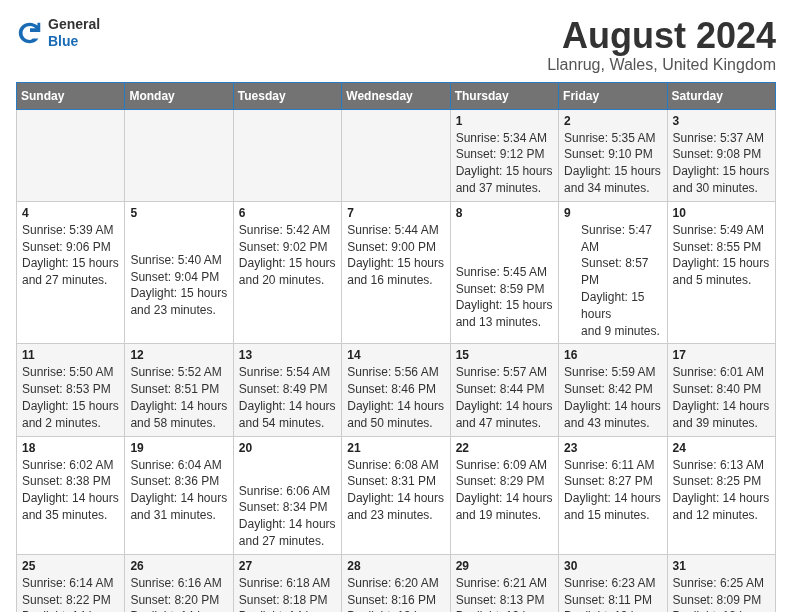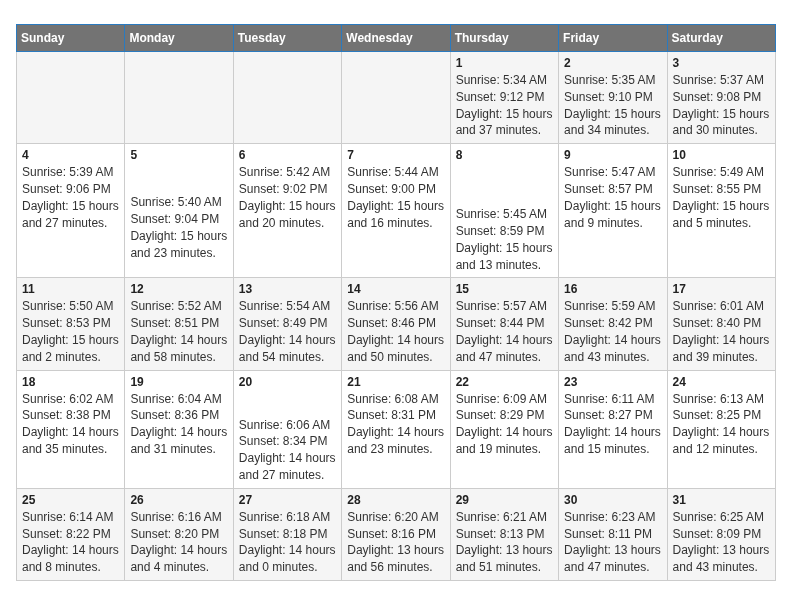--- a/index.html
+++ b/index.html
@@ -86,21 +86,32 @@
       line-height: 1.4;
     }
     .empty-cell {
       background-color: #f5f5f5;
     }
   </style>
 </head>
 <body>
 
 <div class="header-area">
+  <div class="logo">
+    <svg class="logo-icon" viewBox="0 0 30 30">
+      <path d="M15 4 C8 4 3 9 3 15 C3 21 8 26 15 26 C19 26 22 24 24 21 L18 21 C17 22 16 22.5 15 22.5 C10.5 22.5 7 19 7 15 C7 11 10.5 7.5 15 7.5 C17.5 7.5 19.5 8.5 21 10 L15 10 L15 14 L26 14 L26 4 L23 4 L23 7 C21 5.5 18 4 15 4Z" fill="#1a6bb5"></path>
+    </svg>
+    <div class="logo-text">
+      <div class="logo-general">General</div>
+      <div class="logo-blue">Blue</div>
+    </div>
+  </div>
   <div class="title-area">
+    <div class="calendar-title">August 2024</div>
+    <div class="calendar-subtitle">Llanrug, Wales, United Kingdom</div>
   </div>
 </div>
 
 <table>
   <thead>
     <tr>
     <th>Sunday</th>
         <th>Monday</th>
         <th>Tuesday</th>
         <th>Wednesday</th>
@@ -168,21 +179,21 @@
         </td>
         <td>
           <span class="day-number">8</span>
           <div class="day-info" style="white-space: pre-line; margin-top: 44px;">Sunrise: 5:45 AM
 Sunset: 8:59 PM
 Daylight: 15 hours
 and 13 minutes.</div>
         </td>
         <td>
           <span class="day-number">9</span>
-          <div class="day-info" style="white-space: pre-line;">Sunrise: 5:47 AM
+          <div class="day-info" style="white-space: pre-line; margin-left: 17px;">Sunrise: 5:47 AM
 Sunset: 8:57 PM
 Daylight: 15 hours
 and 9 minutes.</div>
         </td>
         <td>
           <span class="day-number">10</span>
           <div class="day-info" style="white-space: pre-line;">Sunrise: 5:49 AM
 Sunset: 8:55 PM
 Daylight: 15 hours
 and 5 minutes.</div>

